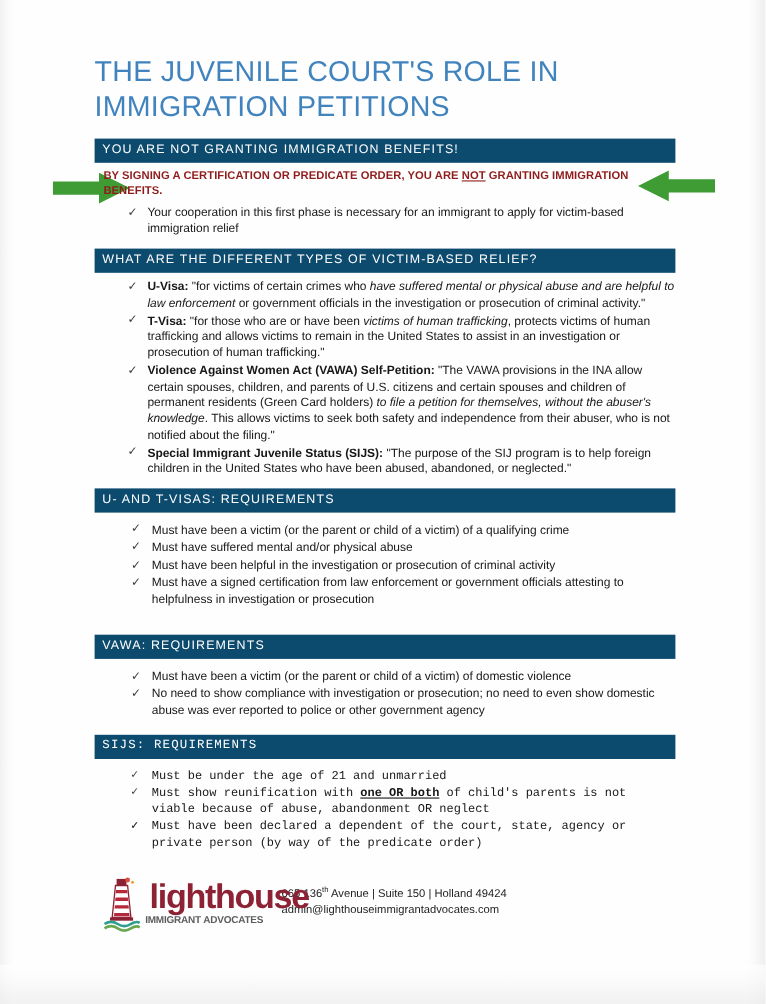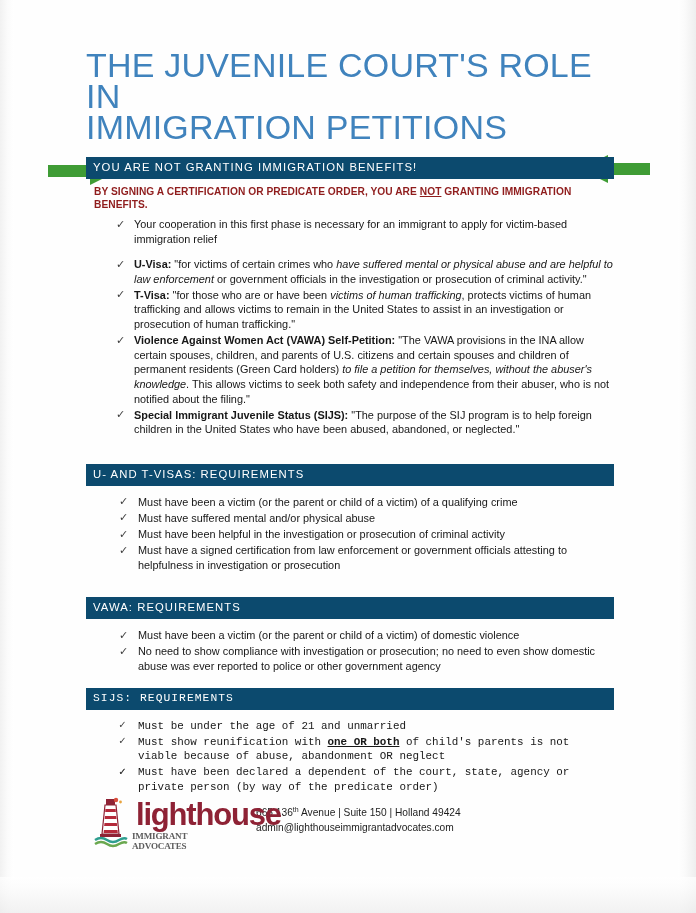--- a/index.html
+++ b/index.html
@@ -39,21 +39,21 @@
 
   .content {
     position: absolute;
     left: 86px;
     top: 50px;
     width: 528px;
   }
 
   h1.doc-title {
     margin: 0;
-    font-size: 34px;
+    font-size: 26px;
     line-height: 31px;
     font-weight: 400;
     letter-spacing: .2px;
     color: #4083bd;
     font-family: "Liberation Sans", sans-serif;
   }
   h1.doc-title .line { display: block; }
 
   .bar {
     background: #0c4a6e;
@@ -137,21 +137,21 @@
     font-family: "Liberation Sans", sans-serif;
     font-size: 31px;
     font-weight: bold;
     color: #8e2235;
     letter-spacing: -1.2px;
     line-height: 34px;
     margin-left: 24px;
     padding-left: 18px;
   }
   .logo-sub {
-    font-family: Liberation Serif, serif;
+    font-family: Liberation Sans, sans-serif;
     font-size: 9.1px;
     font-weight: bold;
     color: #5d5d5d;
     letter-spacing: -0.2px;
     margin-left: 38px;
     margin-top: -1px;
   }
   .logo-mark {
     position: absolute;
     left: 0;
@@ -199,37 +199,38 @@
       <div class="bar">YOU ARE NOT GRANTING IMMIGRATION BENEFITS!</div>
       <div class="redline">
         <span>BY SIGNING A CERTIFICATION OR PREDICATE ORDER, YOU ARE </span><u>NOT</u><span> GRANTING IMMIGRATION BENEFITS.</span>
       </div>
       <ul class="checks sec-body">
         <li><span class="tick">✓</span><span>Your cooperation in this first phase is necessary for an immigrant to apply for victim-based immigration relief</span></li>
       </ul>
     </div>
 
     <div class="sec">
+      <div class="bar">WHAT ARE THE DIFFERENT TYPES OF VICTIM-BASED RELIEF?</div>
       <ul class="checks sec-body">
         <li>
           <span class="tick">✓</span><b>U-Visa:</b><span> "for victims of certain crimes who </span><i>have suffered mental or physical abuse and are helpful to law enforcement</i><span> or government officials in the investigation or prosecution of criminal activity."</span>
         </li>
         <li>
           <span class="tick">✓</span><b>T-Visa:</b><span> "for those who are or have been </span><i>victims of human trafficking</i><span>, protects victims of human trafficking and allows victims to remain in the United States to assist in an investigation or prosecution of human trafficking."</span>
         </li>
         <li>
           <span class="tick">✓</span><b>Violence Against Women Act (VAWA) Self-Petition:</b><span> "The VAWA provisions in the INA allow certain spouses, children, and parents of U.S. citizens and certain spouses and children of permanent residents (Green Card holders) </span><i>to file a petition for themselves, without the abuser's knowledge</i><span>. This allows victims to seek both safety and independence from their abuser, who is not notified about the filing."</span>
         </li>
         <li>
           <span class="tick">✓</span><b>Special Immigrant Juvenile Status (SIJS):</b><span> "The purpose of the SIJ program is to help foreign children in the United States who have been abused, abandoned, or neglected."</span><i></i><span></span>
         </li>
       </ul>
     </div>
 
-    <div class="sec" style="margin-top:27px;">
+    <div class="sec" style="margin-top:10px;">
       <div class="bar">U- AND T-VISAS: REQUIREMENTS</div>
       <ul class="checks wide sec-body" style="margin-top:9px;">
         <li><span class="tick">✓</span><span>Must have been a victim (or the parent or child of a victim) of a qualifying crime</span></li>
         <li><span class="tick">✓</span><span>Must have suffered mental and/or physical abuse</span></li>
         <li><span class="tick">✓</span><span>Must have been helpful in the investigation or prosecution of criminal activity</span></li>
         <li><span class="tick">✓</span><span>Must have a signed certification from law enforcement or government officials attesting to helpfulness in investigation or prosecution</span></li>
       </ul>
     </div>
 
     <div class="sec" style="margin-top:25px;">

